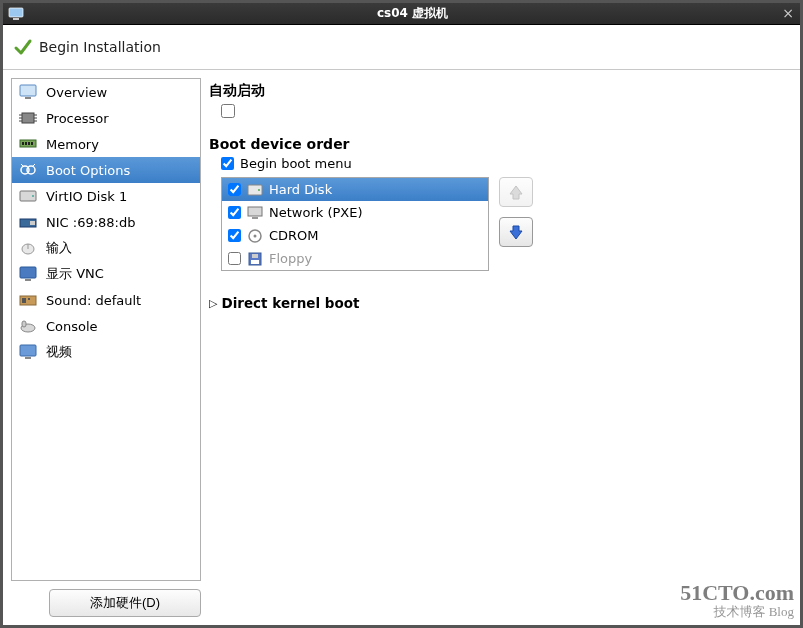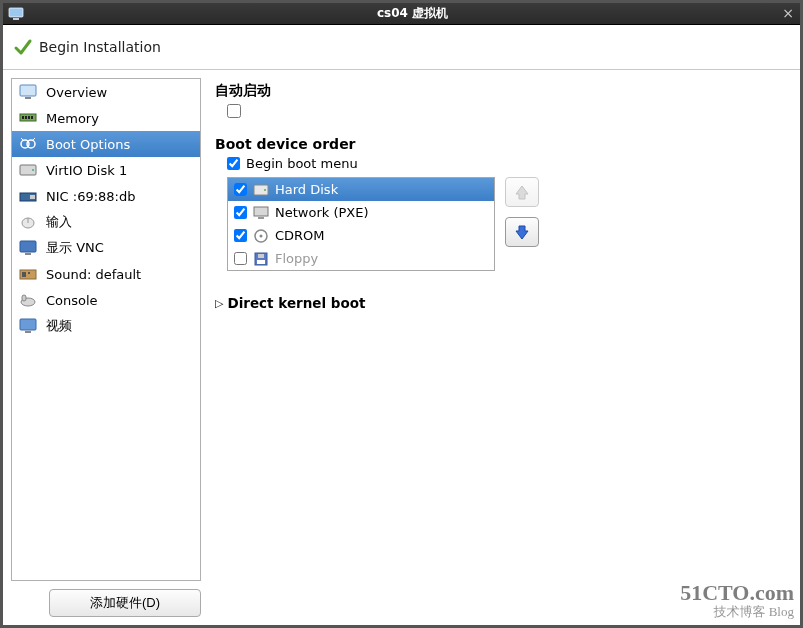--- a/index.html
+++ b/index.html
@@ -32,21 +32,20 @@
   align-items:center;
   padding: 0 10px;
   background:#fff;
 }
 .toolbar .check { width:20px;height:20px;margin-right:6px;}
 .toolbar .label { font-size:14px; color:#222;}
 .main {
   display:flex;
   height: calc(100% - 22px - 45px);
   padding: 8px;
-  gap: 6px;
   justify-content: center;
 }
 .sidebar {
   width: 190px;
   display:flex;
   flex-direction:column;
 }
 .sidebar-list {
   flex:1;
   border:1px solid #b0b0b0;
@@ -148,20 +147,34 @@
   <div class="sidebar">
     <div class="sidebar-list" id="sidebar-list">
         <div class="sidebar-item">
           <span class="ic">
             <svg width="18" height="16">
               <rect x="1" y="1" width="16" height="11" rx="1" fill="#cfe4f7" stroke="#5a8ac0"></rect>
               <rect x="6" y="13" width="6" height="2" fill="#888"></rect>
             </svg>
           </span>
           <span>Overview</span>
+        </div>
+        <div class="sidebar-item">
+          <span class="ic">
+            <svg width="18" height="16">
+              <rect x="3" y="3" width="12" height="10" fill="#888" stroke="#444"></rect>
+              <line x1="0" y1="5" x2="3" y2="5" stroke="#444"></line>
+              <line x1="0" y1="8" x2="3" y2="8" stroke="#444"></line>
+              <line x1="0" y1="11" x2="3" y2="11" stroke="#444"></line>
+              <line x1="15" y1="5" x2="18" y2="5" stroke="#444"></line>
+              <line x1="15" y1="8" x2="18" y2="8" stroke="#444"></line>
+              <line x1="15" y1="11" x2="18" y2="11" stroke="#444"></line>
+            </svg>
+          </span>
+          <span>Processor</span>
         </div>
         <div class="sidebar-item">
           <span class="ic">
             <svg width="18" height="16">
               <rect x="1" y="4" width="16" height="7" fill="#7aa65a" stroke="#3a6a2a"></rect>
               <rect x="3" y="6" width="2" height="3" fill="#222"></rect>
               <rect x="6" y="6" width="2" height="3" fill="#222"></rect>
               <rect x="9" y="6" width="2" height="3" fill="#222"></rect>
               <rect x="12" y="6" width="2" height="3" fill="#222"></rect>
             </svg>

